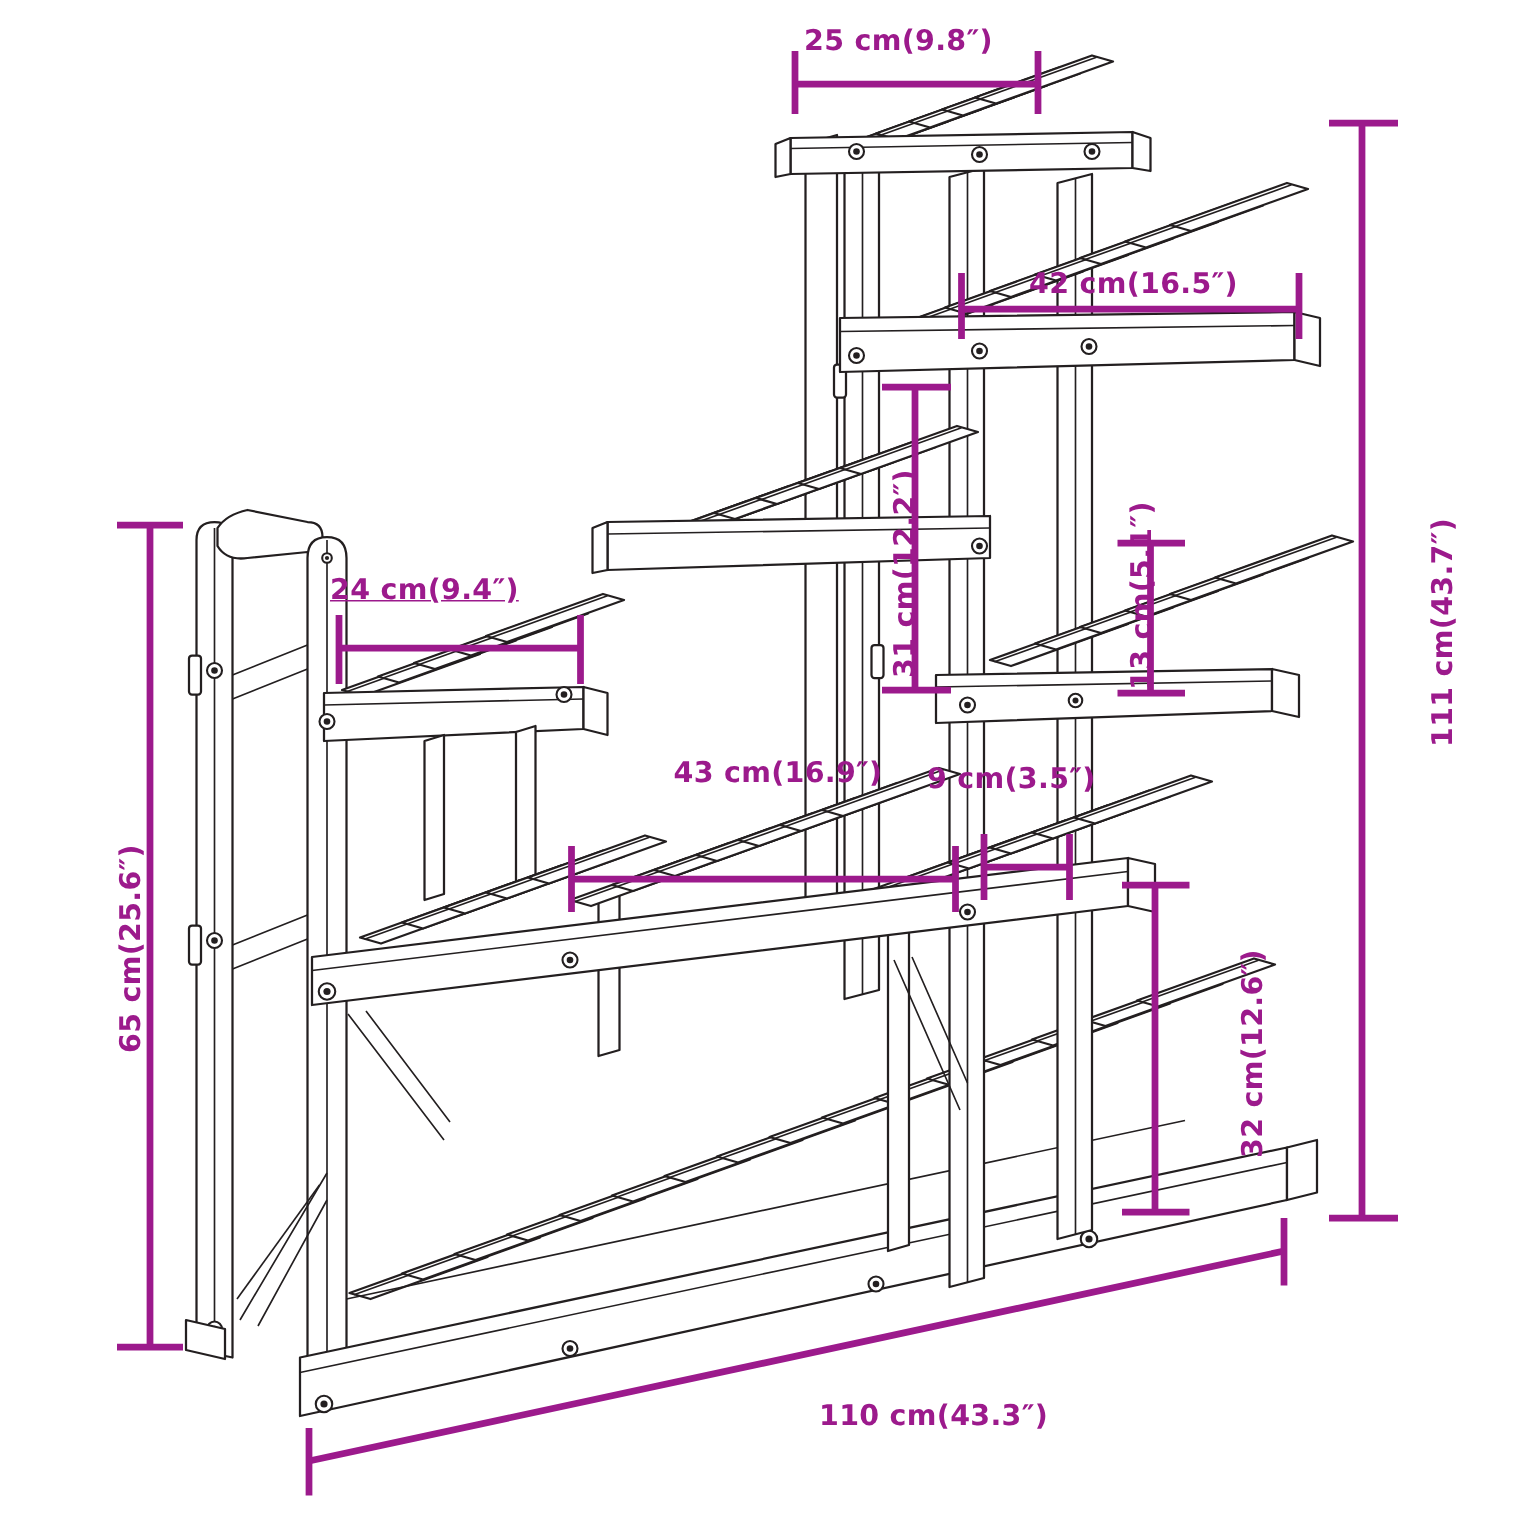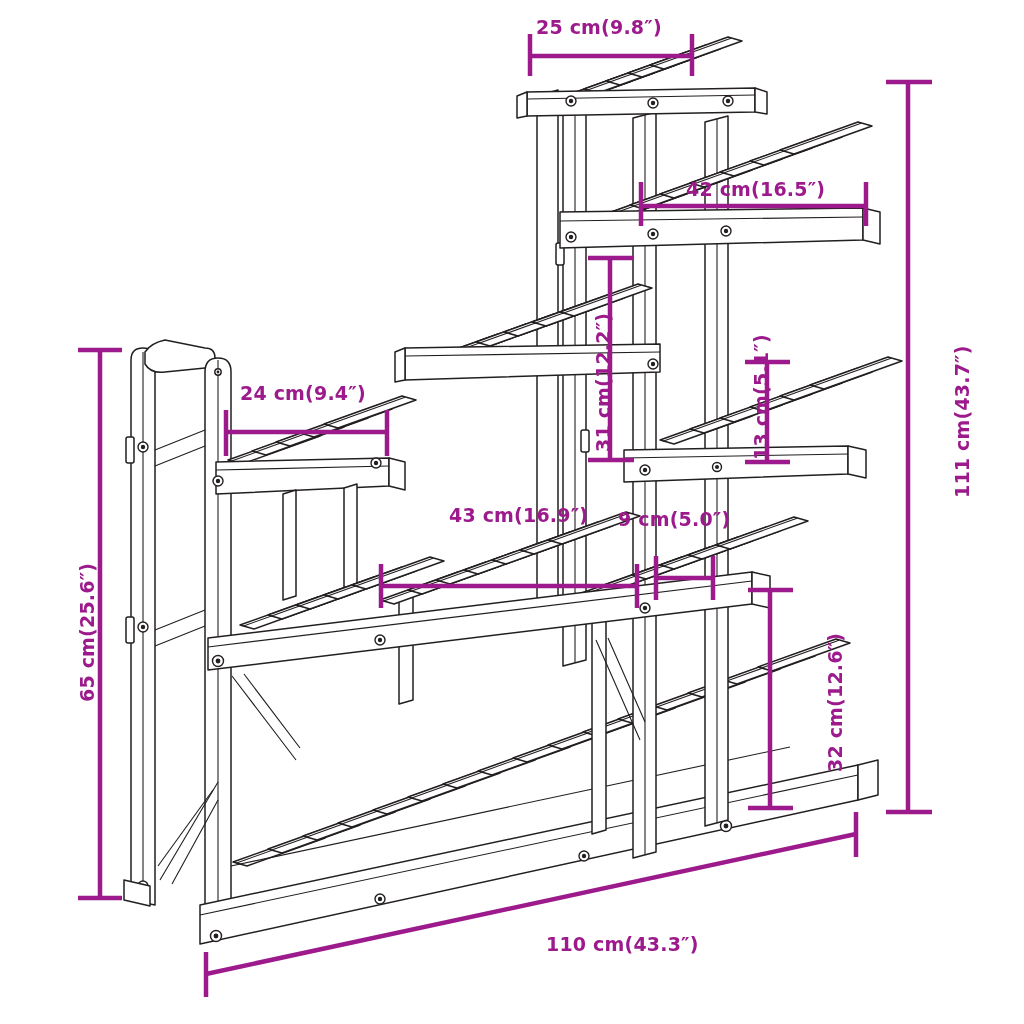--- a/index.html
+++ b/index.html
@@ -374,25 +374,25 @@
 <div class="dimlabel" style="left:536px; top:18px;">25 cm(9.8″)</div>
 
 <div class="dimlabel" style="left:686px; top:152px;margin-top:28px;">42 cm(16.5″)</div>
 
 <div class="dimlabel rot90" style="left:594px; top:452px;">31 cm(12.2″)</div>
 
 <div class="dimlabel rot90" style="left:752px; top:460px;">13 cm(5.1″)</div>
 
 <div class="dimlabel rot90" style="left:953px; top:498px;">111 cm(43.7″)</div>
 
-<div class="dimlabel" style="left:240px; top:384px;">24 cm(9.4″)</div>
+<div class="dimlabel" style="left:220px; top:384px;text-decoration:underline;">24 cm(9.4″)</div>
 
 <div class="dimlabel rot90" style="left:78px; top:702px;">65 cm(25.6″)</div>
 
 <div class="dimlabel" style="left:449px; top:506px;">43 cm(16.9″)</div>
 
-<div class="dimlabel" style="left:618px; top:510px;">9 cm(5.0″)</div>
+<div class="dimlabel" style="left:618px; top:510px;">9 cm(3.5″)</div>
 
 <div class="dimlabel rot90" style="left:826px; top:772px;">32 cm(12.6″)</div>
 
 <div class="dimlabel" style="left:546px; top:935px;">110 cm(43.3″)</div>
 
 </div>
 
 </body></html>

